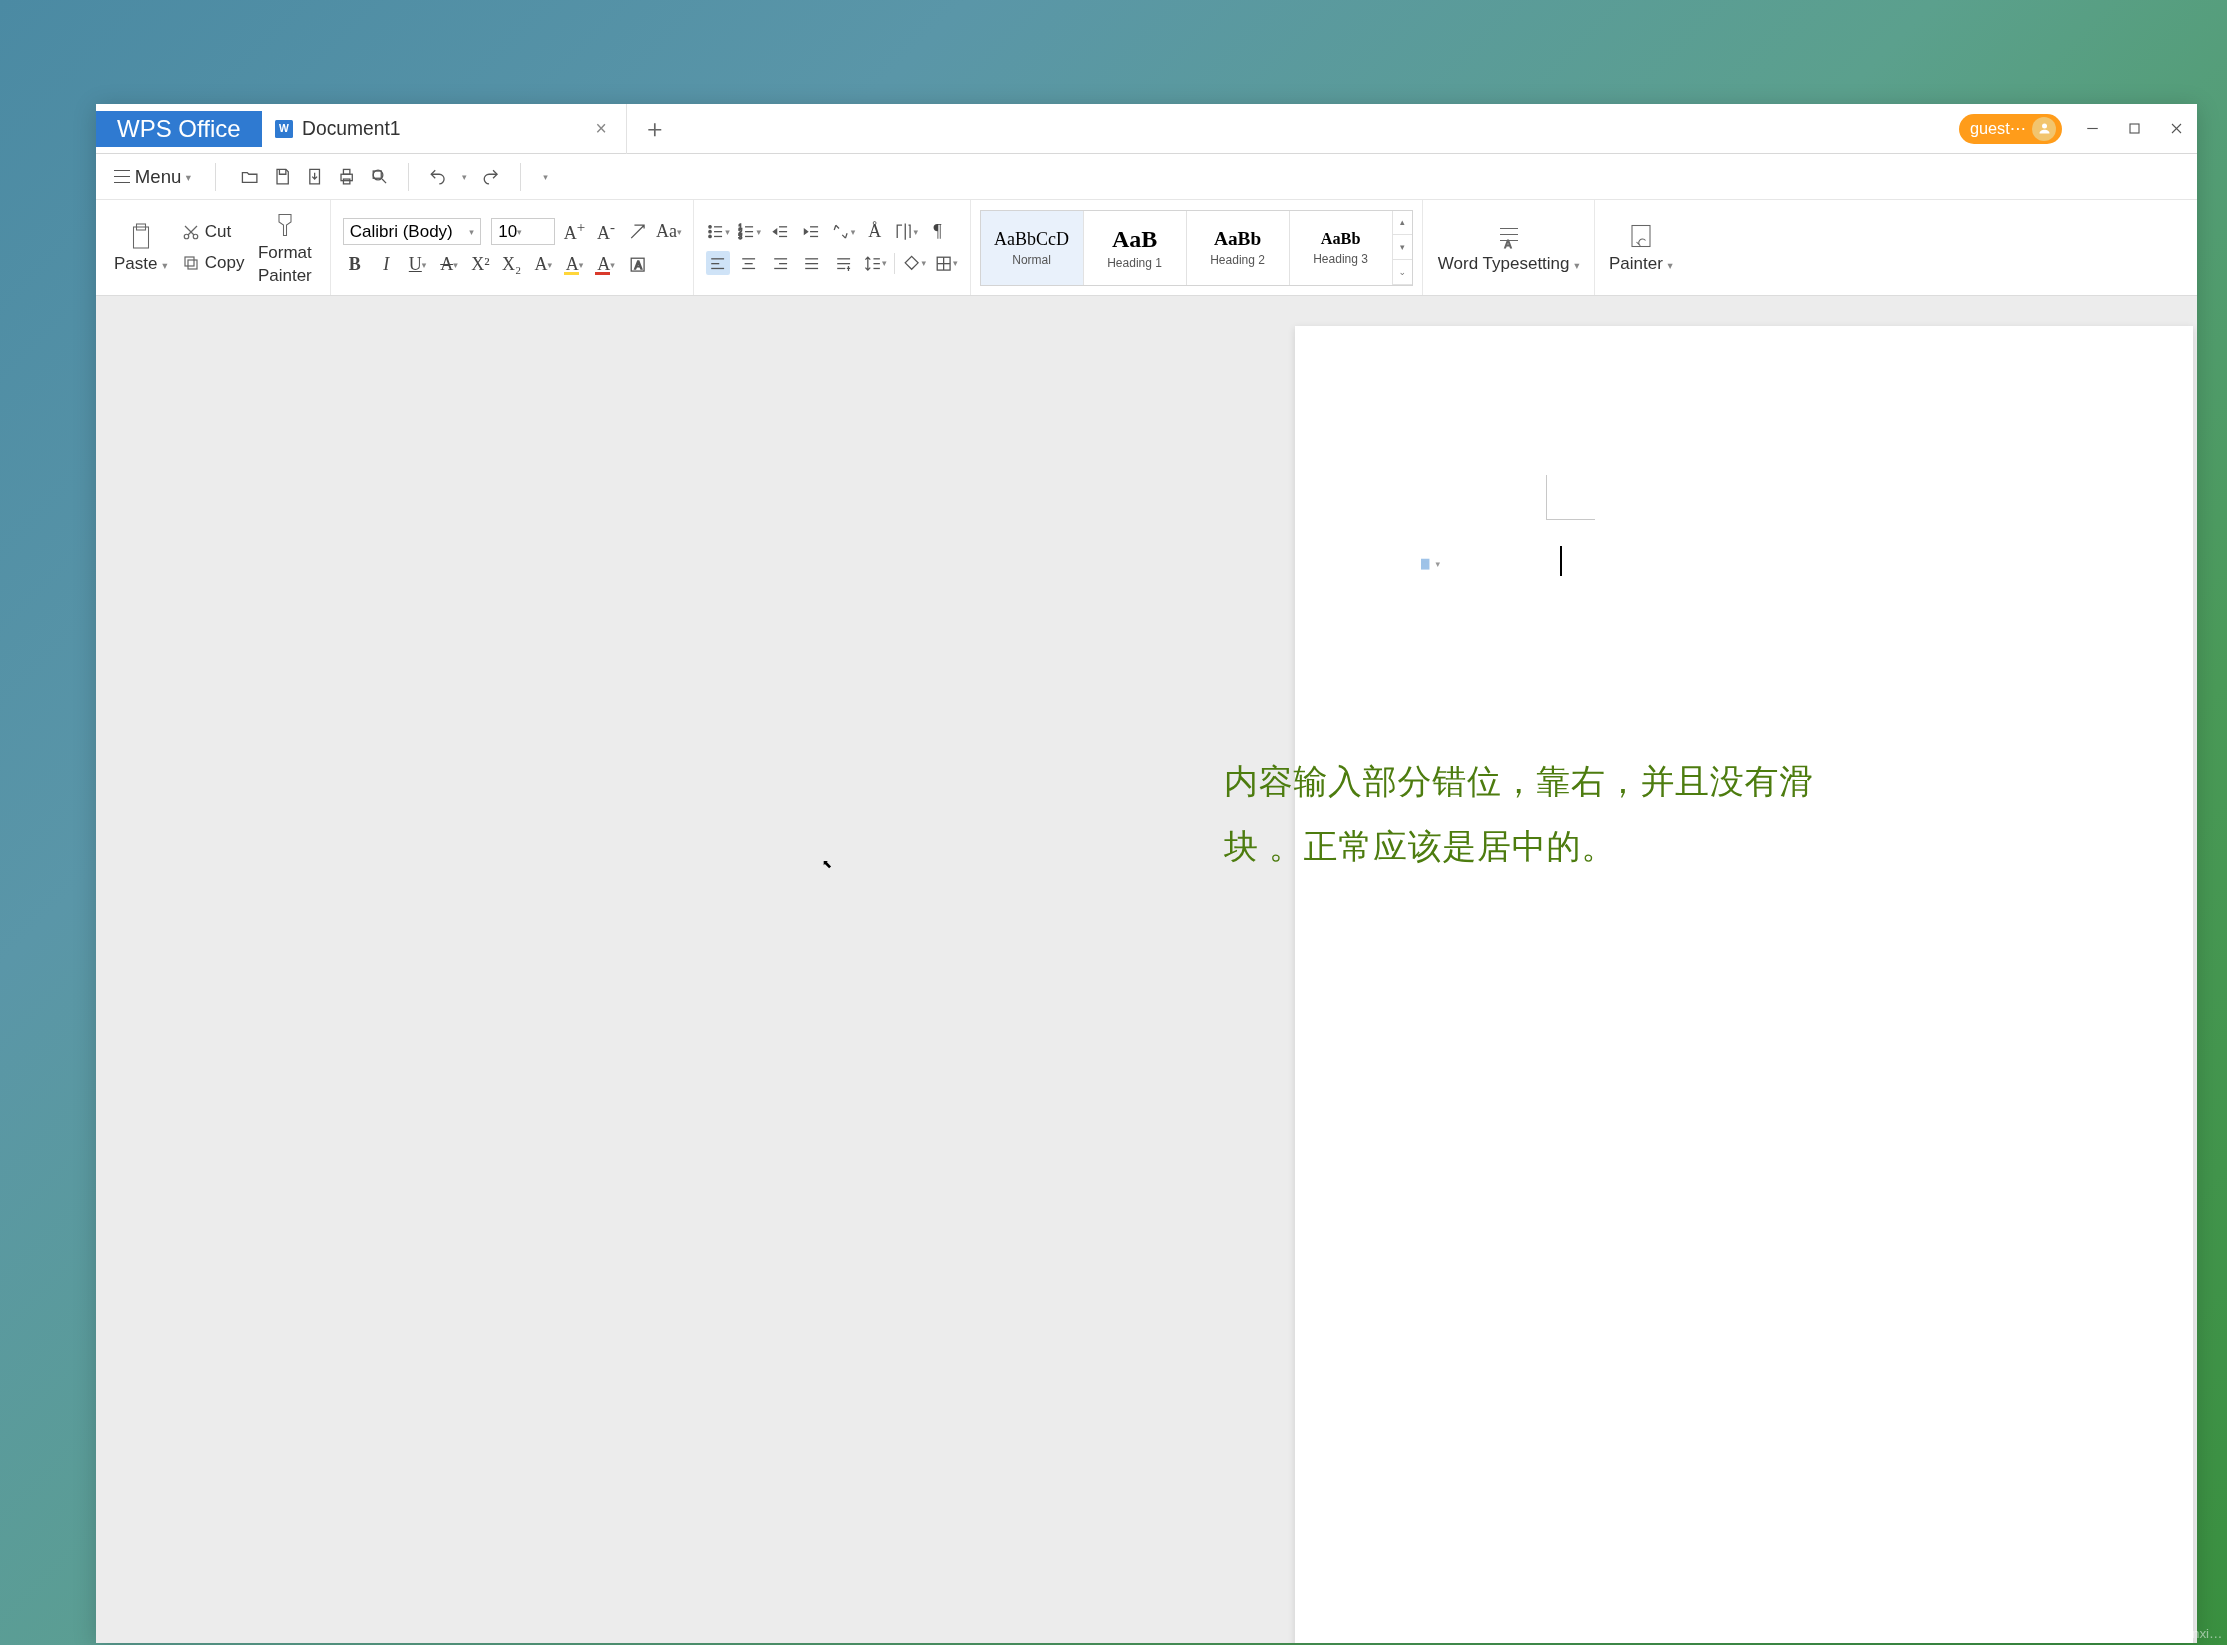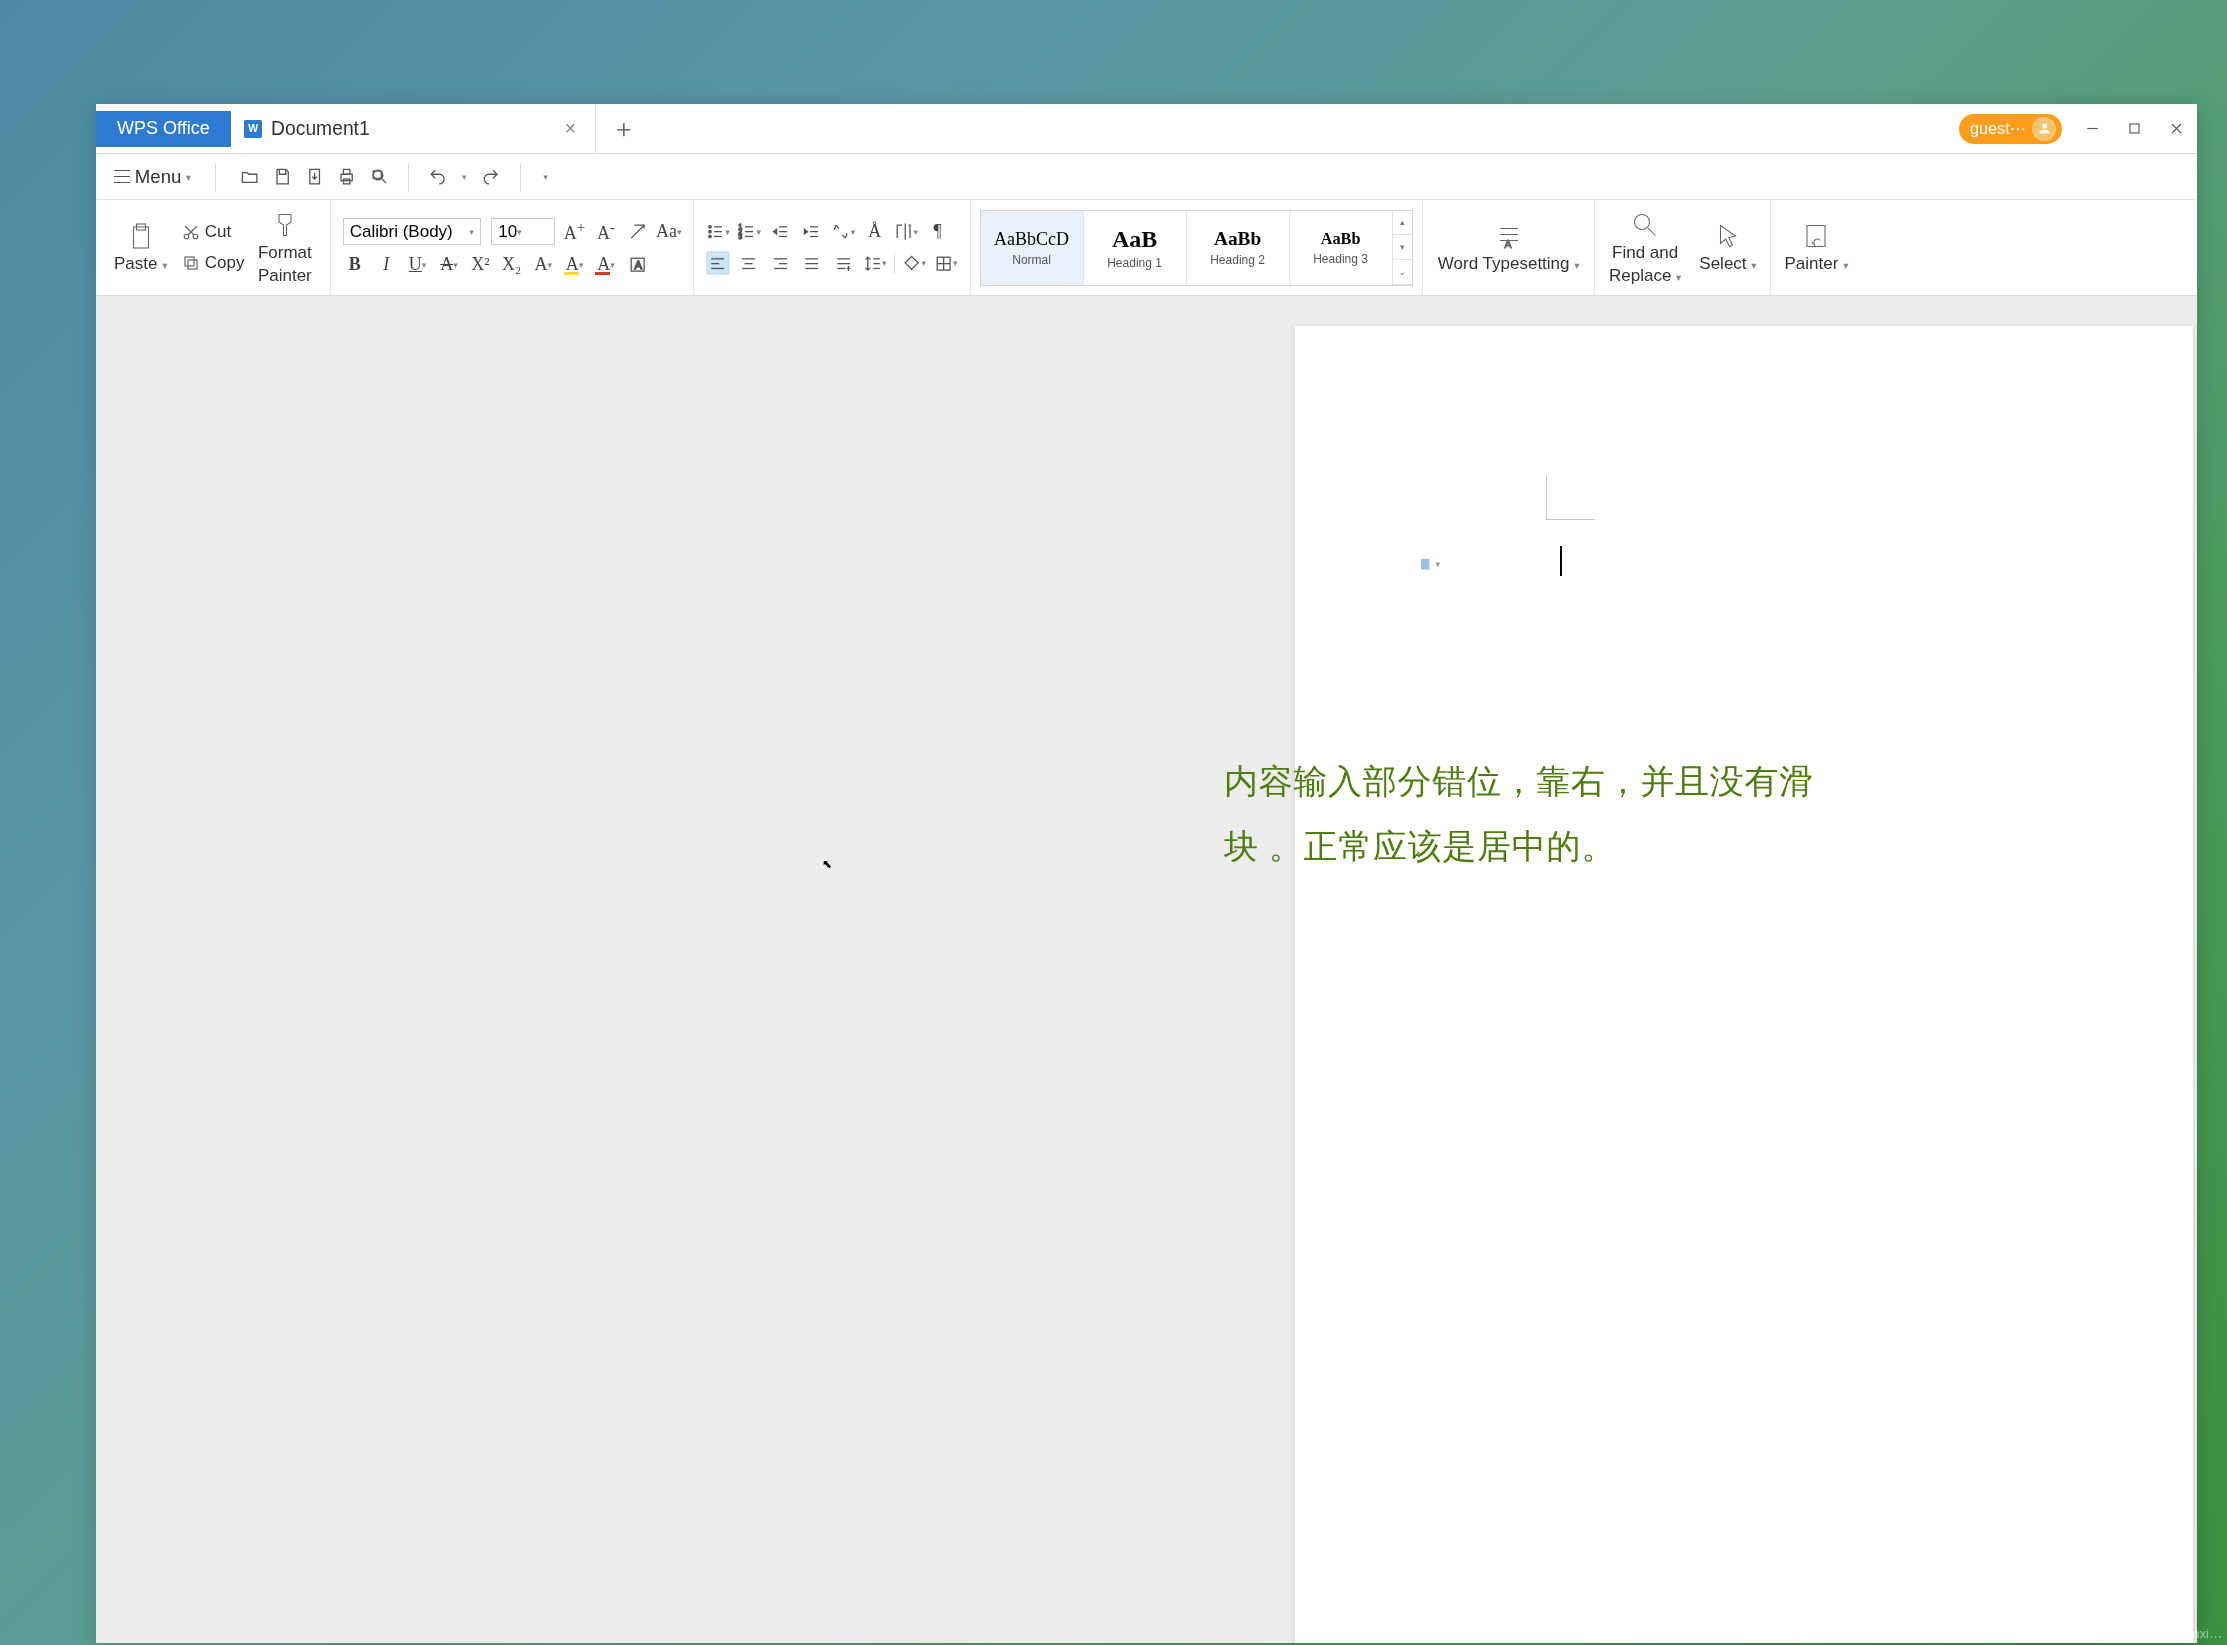--- a/index.html
+++ b/index.html
@@ -12,21 +12,21 @@
 .window {
   position: absolute;
   left: 96px; top: 104px;
   width: 2101px; height: 1539px;
   background: #f0f0f0;
   box-shadow: 0 3px 22px rgba(0,0,0,0.18);
   display: flex; flex-direction: column;
 }
 
 .titlebar { height: 50px; background: #fff; display: flex; align-items: center; border-bottom: 0.7px solid #d8d8d8; }
-.app-tab { height: 36px; background: #2f7ad1; color: #fff; display: flex; align-items: center; padding: 0 21px; font-size: 18px; font-weight: 500; }
+.app-tab { height: 36px; background: #2f7ad1; color: #fff; display: flex; align-items: center; padding: 0 21px; font-size: 24px; font-weight: 500; }
 .doc-tab { height: 50px; display: flex; align-items: center; padding: 0 19.3px 0 13.4px; border-right: 0.7px solid #e2e2e2; gap: 9px; }
 .doc-icon { width: 18px; height: 18px; background: #2f7ad1; display: inline-flex; align-items: center; justify-content: center; color: #fff; font-size: 10.4px; font-weight: bold; border-radius: 1.5px; }
 .doc-tab .label { font-size: 19.3px; color: #333; margin-right: 186px; }
 .close-x { color: #888; font-size: 19.3px; cursor: pointer; }
 .new-tab { padding: 0 15px; font-size: 25px; color: #666; cursor: pointer; }
 .title-spacer { flex: 1; }
 .user-badge { background: #ff9c1a; color: #fff; border-radius: 22px; padding: 3px 6px 3px 10.4px; display: flex; align-items: center; gap: 6px; font-size: 16.3px; margin-right: 9px; }
 .avatar { width: 24px; height: 24px; border-radius: 50%; background: #f2c56e; display: inline-flex; align-items: center; justify-content: center; }
 .avatar svg { width: 15px; height: 15px; fill: #fff; }
 .win-btn { width: 42px; height: 34px; display: flex; align-items: center; justify-content: center; color: #666; cursor: pointer; }
@@ -461,36 +461,20 @@
       <div class="big-btn">
         <span class="bicon"><svg viewBox="0 0 40 40" style="font-size:23px">
               <line x1="8" y1="10" x2="32" y2="10"></line>
               <line x1="8" y1="18" x2="32" y2="18"></line>
               <line x1="8" y1="26" x2="32" y2="26"></line>
               <text x="14" y="36" font-size="14">A</text>
             </svg></span>
         <span class="line"><span>Word Typesetting</span> <span class="caret">▾</span></span>
       </div>
     </div>
-    <div class="rgroup row" style="padding:4.5px 4.5px;">
-      <div class="big-btn">
-        <span class="bicon"><svg viewBox="0 0 40 40">
-              <circle cx="16" cy="16" r="10"></circle>
-              <line x1="24" y1="24" x2="34" y2="34"></line>
-            </svg></span>
-        <span class="line">Find and</span>
-        <span class="line"><span>Replace</span> <span class="caret">▾</span></span>
-      </div>
-      <div class="big-btn">
-        <span class="bicon"><svg viewBox="0 0 40 40">
-              <path d="M10 6l20 14-9 2 5 10-4 2-5-10-7 6z"></path>
-            </svg></span>
-        <span class="line"><span>Select</span> <span class="caret">▾</span></span>
-      </div>
-    </div>
     <div class="rgroup row" style="padding:4.5px 4.5px; border-right:none;">
       <div class="big-btn">
         <span class="bicon"><svg viewBox="0 0 40 40">
               <rect x="8" y="6" width="24" height="28"></rect>
               <path d="M26 26a5 5 0 1 0-7 7l-5-5"></path>
             </svg></span>
         <span class="line"><span>Painter</span> <span class="caret">▾</span></span>
       </div>
     </div>
   </div>

